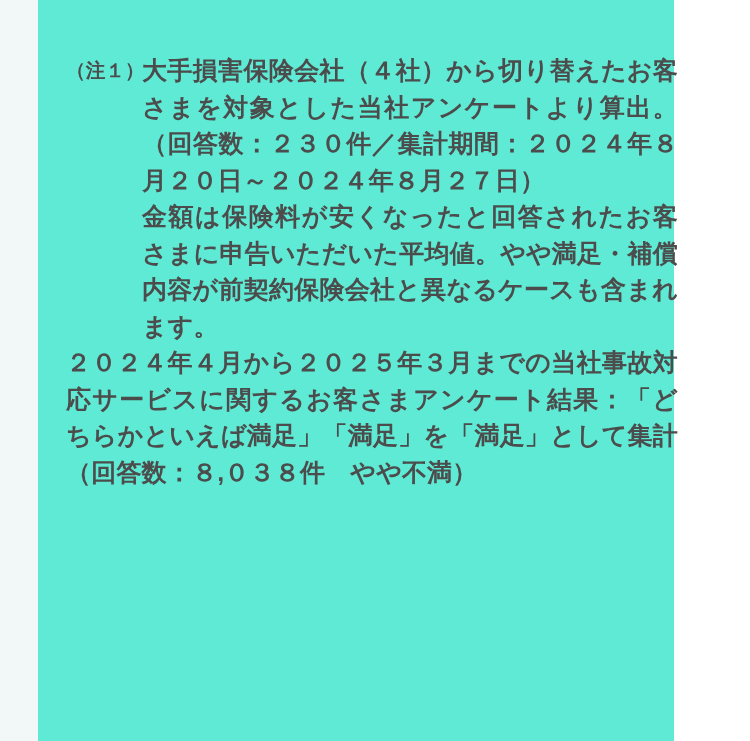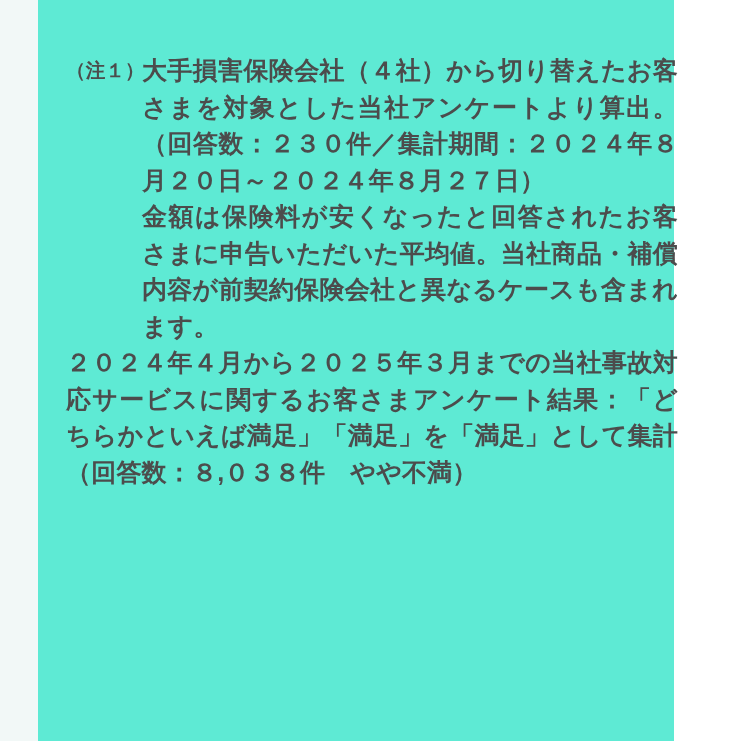--- a/index.html
+++ b/index.html
@@ -68,21 +68,21 @@
 <div class="page">
 
   <div class="left-rail"></div>
 
   <div class="notes">
 
     <div class="note">
       <div class="note-marker">（注１）</div>
       <div class="note-body">
         <p class="note-para">大手損害保険会社（４社）から切り替えたお客さまを対象とした当社アンケートより算出。（回答数：２３０件／集計期間：２０２４年８月２０日～２０２４年８月２７日）</p>
-        <p class="note-para">金額は保険料が安くなったと回答されたお客さまに申告いただいた平均値。当社商品・補償内容が前契約保険会社と異なるケースも含まれます。</p>
+        <p class="note-para">金額は保険料が安くなったと回答されたお客さまに申告いただいた平均値。やや満足・補償内容が前契約保険会社と異なるケースも含まれます。</p>
       </div>
     </div>
 
 
     <div class="note">
       <div class="note-body">
         <p class="note-para">２０２４年４月から２０２５年３月までの当社事故対応サービスに関するお客さまアンケート結果：「どちらかといえば満足」「満足」を「満足」として集計（回答数：８,０３８件　やや不満）</p>
       </div>
     </div>
 

